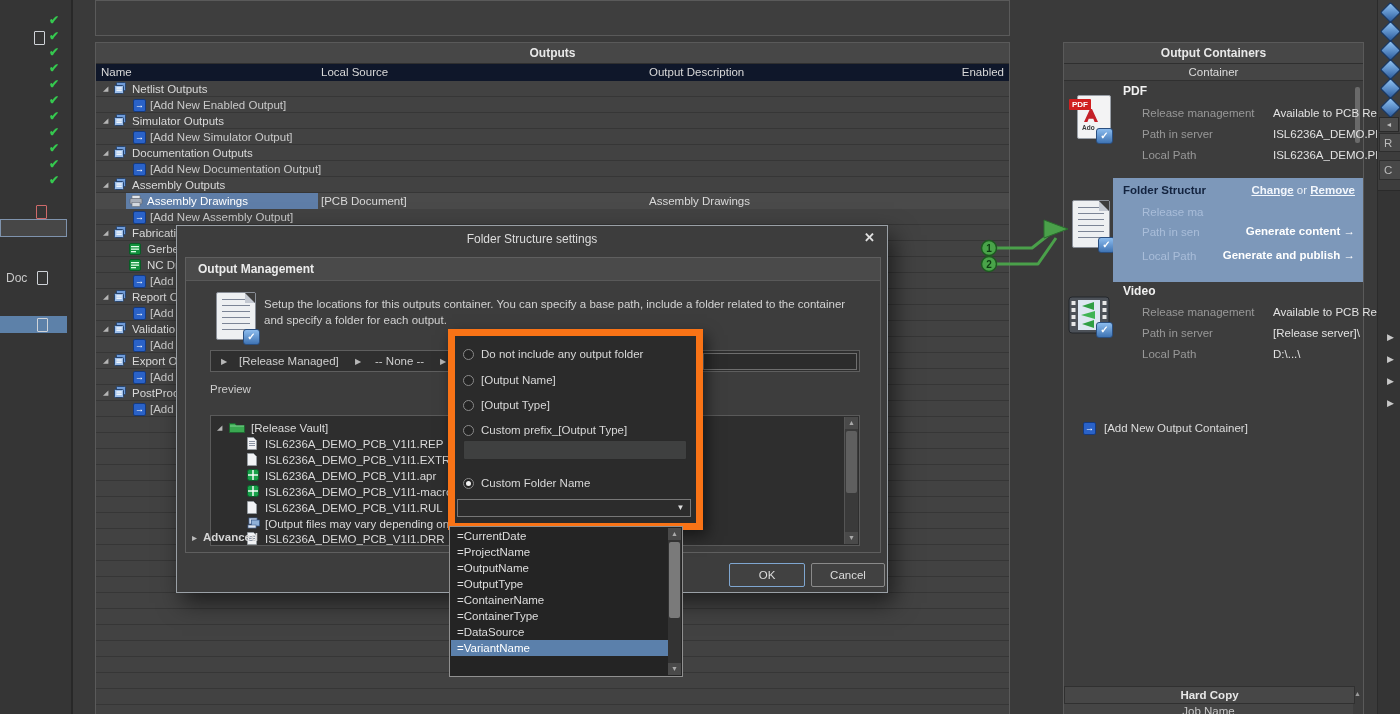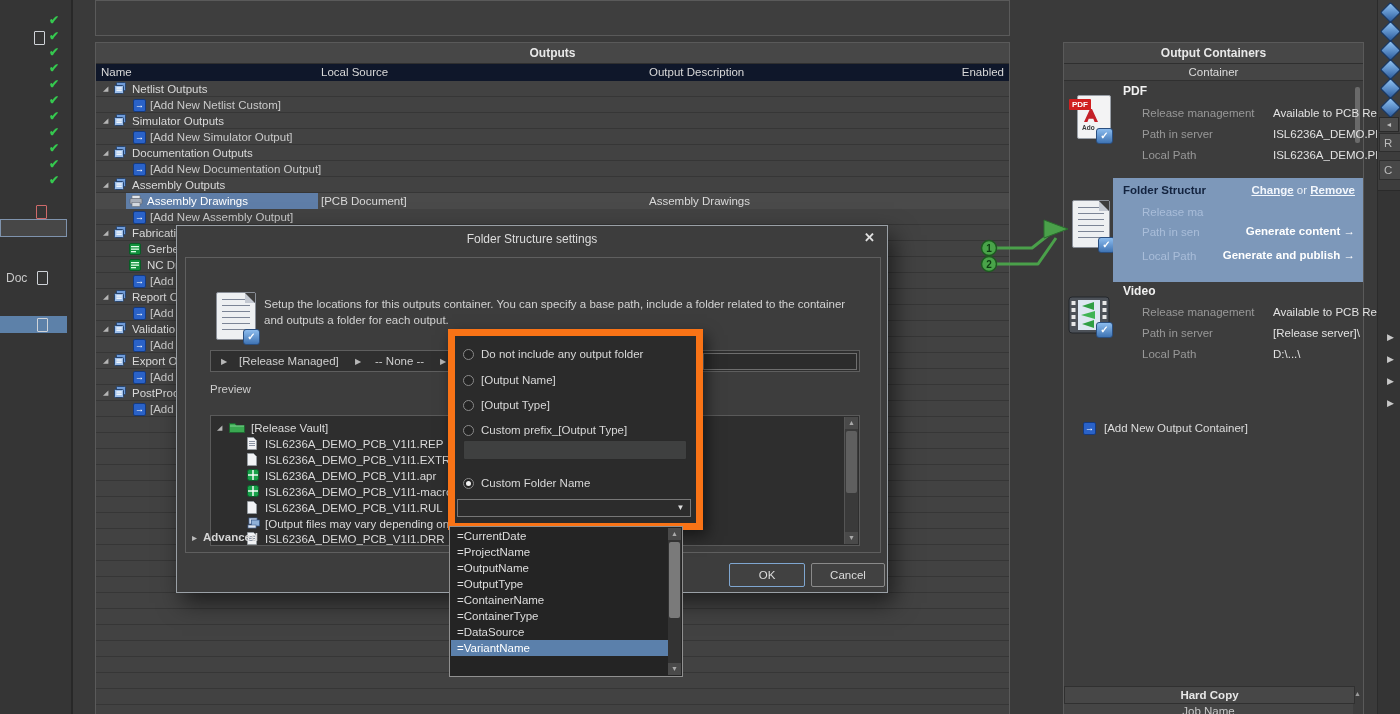--- a/index.html
+++ b/index.html
@@ -164,21 +164,21 @@
       <span class="ico-stack"><svg width="14" height="13">
             <rect x="3.5" y="0.5" width="9" height="8" rx="1" fill="#6f9bd8" stroke="#27456f"></rect>
             <rect x="1.5" y="3.5" width="9" height="8" rx="1" fill="#9fc0ea" stroke="#27456f"></rect>
             <rect x="3.4" y="5.4" width="5.4" height="1.2" fill="#fff"></rect>
             <rect x="3.4" y="7.6" width="5.4" height="1.2" fill="#fff"></rect>
           </svg></span>
       <span class="tlabel">Netlist Outputs</span>
     </div>
     <div class="trow addrow" style="top:54px">
       <span class="ico-add">→</span>
-      <span class="tlabel">[Add New Netlist Custom]</span>
+      <span class="tlabel">[Add New Enabled Output]</span>
     </div>
     <div class="trow cat" style="top:70px">
       <span class="texp">◢</span>
       <span class="ico-stack"><svg width="14" height="13">
             <rect x="3.5" y="0.5" width="9" height="8" rx="1" fill="#6f9bd8" stroke="#27456f"></rect>
             <rect x="1.5" y="3.5" width="9" height="8" rx="1" fill="#9fc0ea" stroke="#27456f"></rect>
             <rect x="3.4" y="5.4" width="5.4" height="1.2" fill="#fff"></rect>
             <rect x="3.4" y="7.6" width="5.4" height="1.2" fill="#fff"></rect>
           </svg></span>
       <span class="tlabel">Simulator Outputs</span>
@@ -421,25 +421,26 @@
       <span class="rs-arrow" style="top:183px">▶</span>
       <span class="rs-arrow" style="top:205px">▶</span>
     </div>
   </div>
 
   <div class="dialog">
     <div class="dlg-title">Folder Structure settings</div>
     <span class="dlg-close">✕</span>
 
     <div class="groupbox">
+      <div class="grp-head">Output Management</div>
       <div class="doclines" style="left:30px;top:34px;width:38px;height:46px">
         <div class="chk-badge" style="left:26px;top:36px">✓</div>
       </div>
       <span class="desc-line" style="top:40px">Setup the locations for this outputs container. You can specify a base path, include a folder related to the container</span>
-      <span class="desc-line" style="top:56px">and outputs a folder for each output.</span>
+      <span class="desc-line" style="top:56px">and specify a folder for each output.</span>
 
       <div class="crumbbar">
         <span class="crumb-arrow" style="left:10px">▶</span>
         <span class="crumb-seg" style="left:28px">[Release Managed]</span>
         <span class="crumb-arrow" style="left:144px">▶</span>
         <span class="crumb-seg" style="left:164px">-- None --</span>
         <span class="crumb-arrow" style="left:229px">▶</span>
         <span class="crumb-field"></span>
       </div>
 

